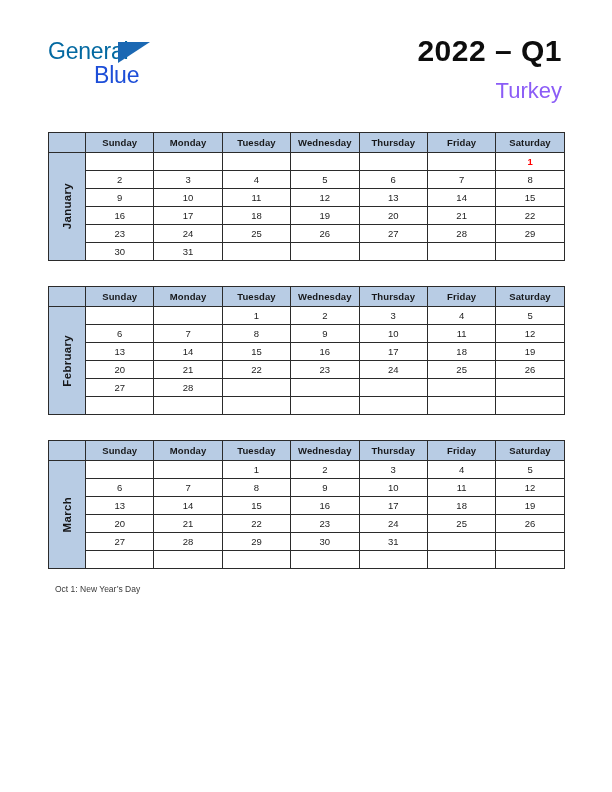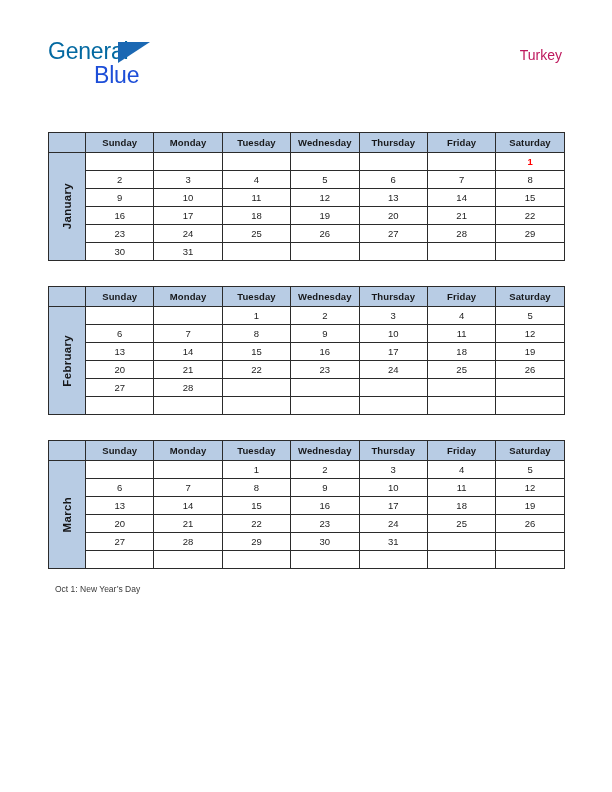--- a/index.html
+++ b/index.html
@@ -74,24 +74,24 @@
   }
   .title-main {
     font-size: 30px;
     line-height: 36px;
     font-weight: 700;
     color: #0d0d0d;
     letter-spacing: 0.5px;
     white-space: nowrap;
   }
   .title-sub {
-    font-size: 14px;
+    font-size: 22px;
     line-height: 28px;
     font-weight: 400;
-    color: #be185d;
+    color: #8b5cf6;
     margin-top: 8px;
     white-space: nowrap;
   }
 
   
   .month-block {
     position: absolute;
     left: 48px;
     width: 516px;
   }
@@ -184,20 +184,21 @@
 
 <div class="page-header">
 
   <div class="logo">
     <span class="logo-general">General</span>
     <span class="logo-triangle"></span>
     <span class="logo-blue">Blue</span>
   </div>
 
   <div class="title-block">
+    <div class="title-main">2022 – Q1</div>
     <div class="title-sub">Turkey</div>
   </div>
 
 </div>
 
 <div class="month-block" id="month-0">
     <table class="month-table">
       <colgroup>
         <col class="c-label">
         <col class="c-day">

